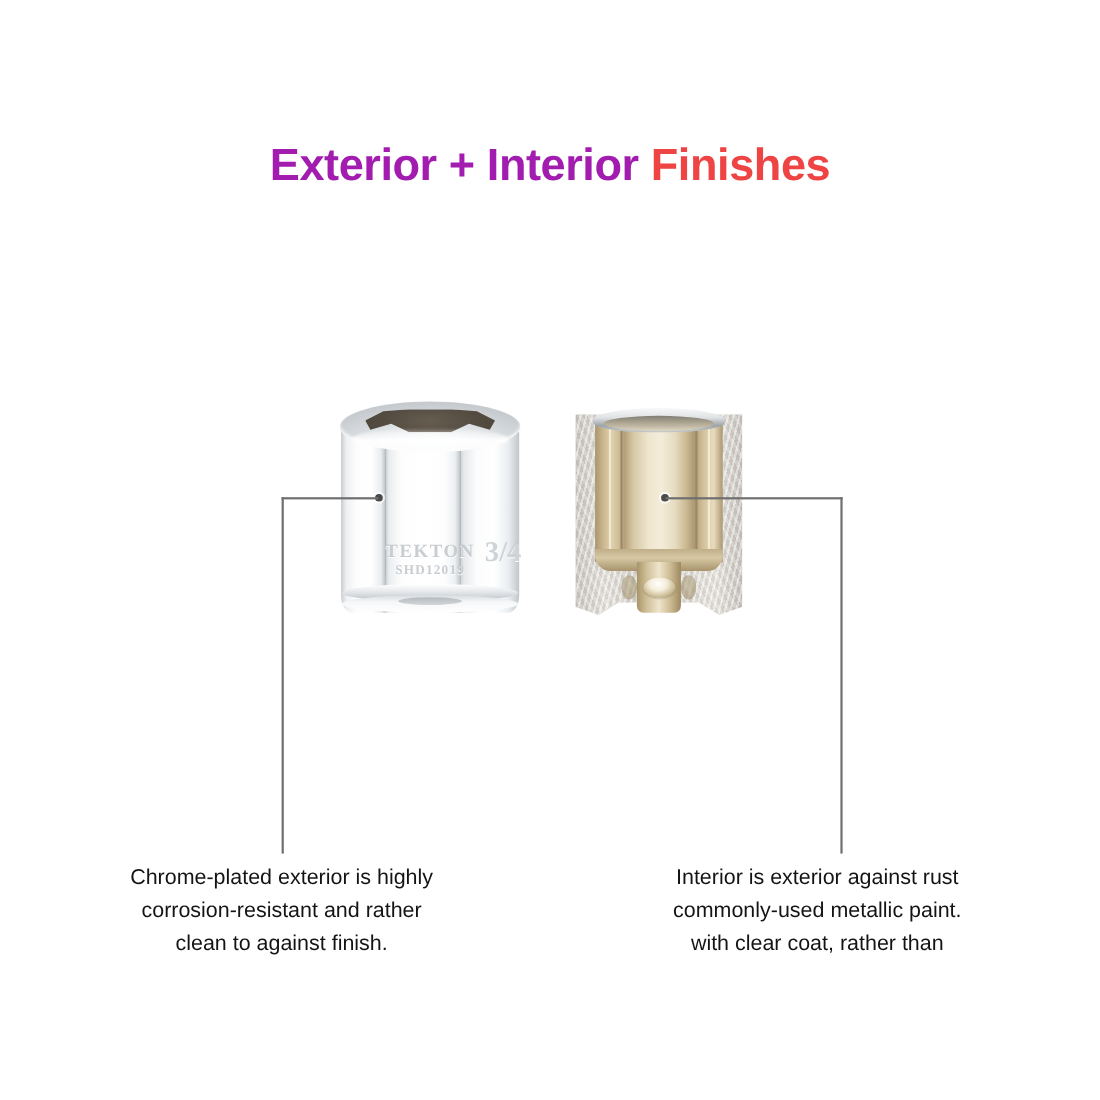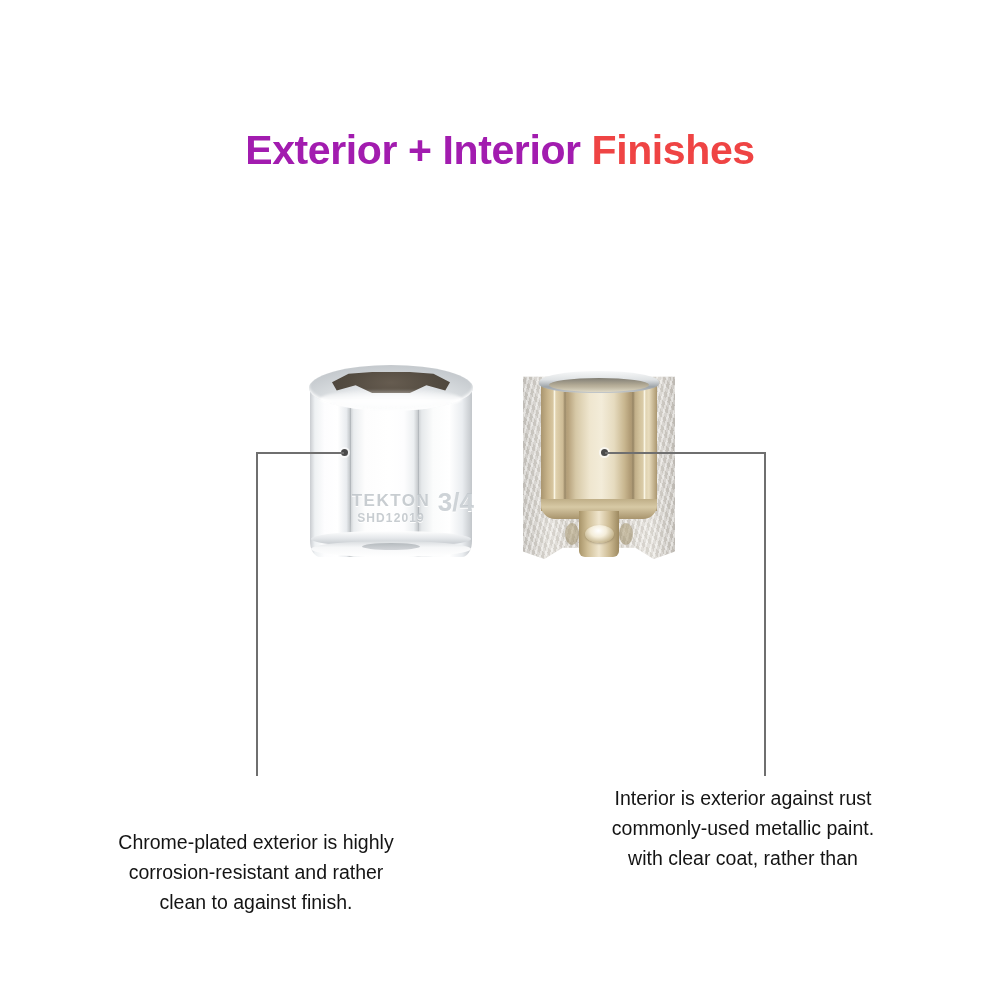--- a/index.html
+++ b/index.html
@@ -45,20 +45,21 @@
     height: 250px;
   }
 
   
   .socket-chrome {
     position: absolute;
     left: 310px;
     top: 25px;
     width: 162px;
     height: 198px;
+    font-family: Liberation Serif, serif;
   }
   .sc-body {
     position: absolute;
     left: 0; top: 14px;
     width: 162px; height: 178px;
     border-radius: 10px / 16px;
     background:
       linear-gradient(90deg,
         #c9ccd0 0%,
         #eef1f3 3%,
@@ -332,21 +333,21 @@
   
   .caption {
     position: absolute;
     top: 783px;
     width: 360px;
     text-align: center;
     font-size: 19.5px;
     line-height: 30px;
     color: #141414;
   }
-  #caption-left  { left: 76px; margin-top: 44px; }
+  #caption-left  { left: 76px; }
   #caption-right { left: 563px; }
   .caption-line { display: block; }
 </style>
 </head>
 <body>
 
 <div class="canvas">
 
   <div class="title">
     <span class="title-main">Exterior + Interior</span><span>&nbsp;</span><span class="title-accent">Finishes</span>

